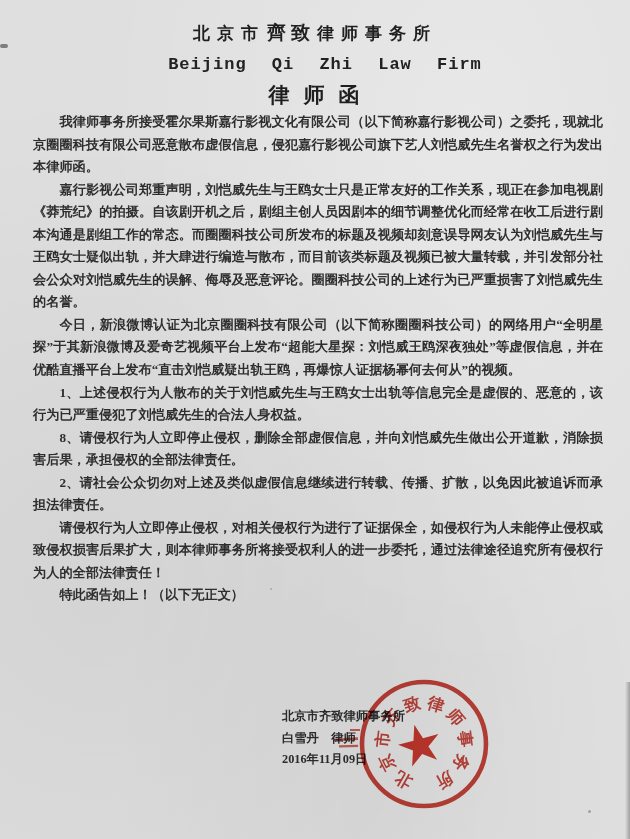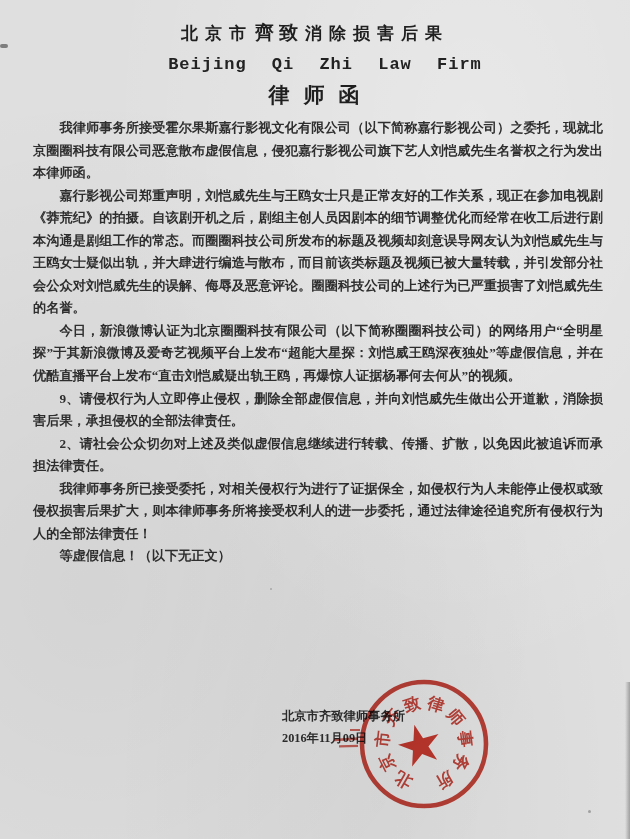--- a/index.html
+++ b/index.html
@@ -26,21 +26,21 @@
   .firm-cn{display:flex;justify-content:center;align-items:baseline;height:32px;
     font-weight:700;color:#1f1f1f;}
   .cn-small{font-size:17px;letter-spacing:7px;}
   .cn-big{font-size:19px;letter-spacing:5px;margin:0 2px;}
   .firm-en{margin-top:3px;font-family:"Liberation Mono","DejaVu Sans Mono",monospace;
     font-size:17px;font-weight:700;letter-spacing:1px;word-spacing:14px;color:#222;padding-left:20px;}
   .doc-title{margin-top:7px;font-size:21px;font-weight:700;letter-spacing:14px;
     padding-left:12px;color:#1f1f1f;}
   
   .body-text{
-    position:absolute;left:33px;top:117px;width:570px;
+    position:absolute;left:33px;top:111px;width:570px;
     font-size:13.2px;line-height:22.55px;font-weight:600;
     text-align:justify;color:#2e2e2e;
   }
   .body-text p{margin:0;text-indent:2em;}
   
   .signature{
     position:absolute;left:282px;top:706px;width:172px;
     text-align:left;font-size:12.3px;line-height:21.5px;font-weight:700;color:#2b2b2b;
   }
   .signature .sig-line{white-space:nowrap;}
@@ -57,38 +57,40 @@
 </style>
 </head>
 <body>
 
 <div class="page">
 
   <div class="header">
     <div class="firm-cn">
       <span class="cn-small">北京市</span>
       <span class="cn-big">齊致</span>
-      <span class="cn-small">消除损害后果</span>
+      <span class="cn-small">律师事务所</span>
     </div>
     <div class="firm-en">Beijing Qi Zhi Law Firm</div>
     <div class="doc-title">律师函</div>
   </div>
 
   <div class="body-text">
     <p>我律师事务所接受霍尔果斯嘉行影视文化有限公司（以下简称嘉行影视公司）之委托，现就北京圈圈科技有限公司恶意散布虚假信息，侵犯嘉行影视公司旗下艺人刘恺威先生名誉权之行为发出本律师函。</p>
     <p>嘉行影视公司郑重声明，刘恺威先生与王鸥女士只是正常友好的工作关系，现正在参加电视剧《莽荒纪》的拍摄。自该剧开机之后，剧组主创人员因剧本的细节调整优化而经常在收工后进行剧本沟通是剧组工作的常态。而圈圈科技公司所发布的标题及视频却刻意误导网友认为刘恺威先生与王鸥女士疑似出轨，并大肆进行编造与散布，而目前该类标题及视频已被大量转载，并引发部分社会公众对刘恺威先生的误解、侮辱及恶意评论。圈圈科技公司的上述行为已严重损害了刘恺威先生的名誉。</p>
     <p>今日，新浪微博认证为北京圈圈科技有限公司（以下简称圈圈科技公司）的网络用户“全明星探”于其新浪微博及爱奇艺视频平台上发布“超能大星探：刘恺威王鸥深夜独处”等虚假信息，并在优酷直播平台上发布“直击刘恺威疑出轨王鸥，再爆惊人证据杨幂何去何从”的视频。</p>
-    <p>9、请侵权行为人立即停止侵权，删除全部虚假信息，并向刘恺威先生做出公开道歉，消除损害后果，承担侵权的全部法律责任。</p>
+    <p>1、上述侵权行为人散布的关于刘恺威先生与王鸥女士出轨等信息完全是虚假的、恶意的，该行为已严重侵犯了刘恺威先生的合法人身权益。</p>
+    <p>8、请侵权行为人立即停止侵权，删除全部虚假信息，并向刘恺威先生做出公开道歉，消除损害后果，承担侵权的全部法律责任。</p>
     <p>2、请社会公众切勿对上述及类似虚假信息继续进行转载、传播、扩散，以免因此被追诉而承担法律责任。</p>
-    <p>我律师事务所已接受委托，对相关侵权行为进行了证据保全，如侵权行为人未能停止侵权或致侵权损害后果扩大，则本律师事务所将接受权利人的进一步委托，通过法律途径追究所有侵权行为人的全部法律责任！</p>
-    <p>等虚假信息！（以下无正文）</p>
+    <p>请侵权行为人立即停止侵权，对相关侵权行为进行了证据保全，如侵权行为人未能停止侵权或致侵权损害后果扩大，则本律师事务所将接受权利人的进一步委托，通过法律途径追究所有侵权行为人的全部法律责任！</p>
+    <p>特此函告如上！（以下无正文）</p>
   </div>
 
   <div class="signature">
     <div class="sig-line">北京市齐致律师事务所</div>
+    <div class="sig-line">白雪丹　律师</div>
     <div class="sig-line">2016年11月09日</div>
   </div>
 
   <svg class="stamp" width="180" height="171" viewBox="0 0 180 171">
 
     <g opacity="0.75">
       <rect x="4" y="70" width="24" height="2.6" fill="#c4261a" transform="rotate(-3 16 71)"></rect>
       <rect x="9" y="77" width="19" height="2.3" fill="#c4261a" transform="rotate(-2 18 78)"></rect>
       <rect x="20" y="61" width="10" height="2.0" fill="#c4261a"></rect>
     </g>

